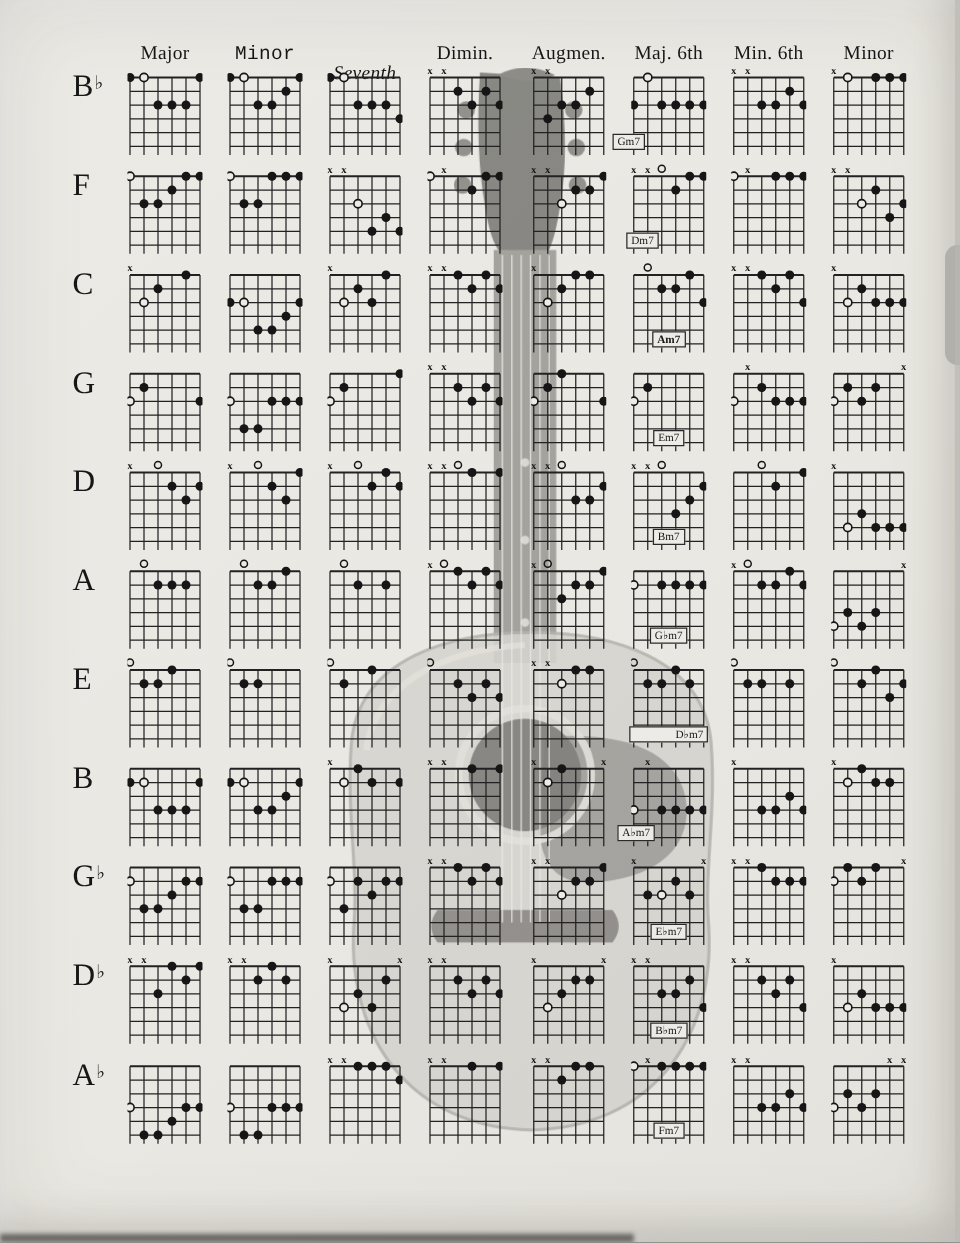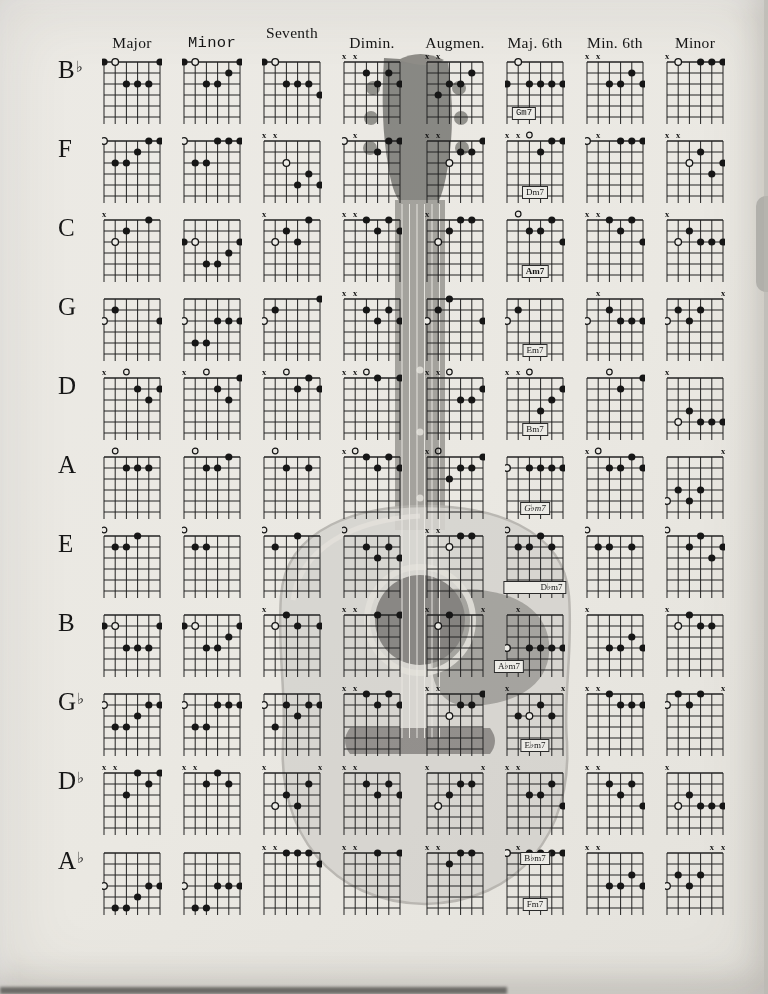--- a/index.html
+++ b/index.html
@@ -69,21 +69,21 @@
         <line x1="424.5" y1="204" x2="424.5" y2="738"></line>
         <line x1="432" y1="204" x2="432" y2="738"></line>
         <line x1="439.5" y1="204" x2="439.5" y2="738"></line>
       </g>
     </g>
   </svg>
 
   <div class="chart" id="chart">
       <div class="col-header" style="left: 132px; top: 34px;">Major</div>
       <div class="col-header" style="left: 212px; top: 34px; font-family: Liberation Mono, monospace;">Minor</div>
-      <div class="col-header" style="left: 292px; top: 24px;">Seventh</div>
+      <div class="col-header" style="left: 292px; top: 50px; font-style: italic;">Seventh</div>
       <div class="col-header" style="left: 372px; top: 34px; text-align: right;">Dimin.</div>
       <div class="col-header" style="left: 455px; top: 34px; text-align: center;">Augmen.</div>
       <div class="col-header" style="left: 535px; top: 34px;">Maj. 6th</div>
       <div class="col-header" style="left: 615px; top: 34px;">Min. 6th</div>
       <div class="col-header" style="left: 695px; top: 34px;">Minor</div>
       <div class="row-label" style="left: 58px; top: 56px;"><span>B</span><sup>♭</sup></div>
       <svg width="60" height="76" class="diagram" style="left: 102px; top: 50px;">
         <line x1="2" x2="58" y1="12" y2="12" stroke="#222" stroke-width="1.6"></line>
         <line x1="2" x2="58" y1="23" y2="23" stroke="#222" stroke-width="1"></line>
         <line x1="2" x2="58" y1="34" y2="34" stroke="#222" stroke-width="1"></line>
@@ -196,21 +196,21 @@
         <line x1="35.599999999999994" x2="35.599999999999994" y1="12" y2="74" stroke="#222" stroke-width="1"></line>
         <line x1="46.8" x2="46.8" y1="12" y2="74" stroke="#222" stroke-width="1"></line>
         <line x1="58" x2="58" y1="12" y2="74" stroke="#222" stroke-width="1"></line>
         <circle cx="13.2" cy="12" r="3.3" fill="#ecebe6" stroke="#161616" stroke-width="1.3"></circle>
         <circle cx="2" cy="34" r="3.6" fill="#161616"></circle>
         <circle cx="24.4" cy="34" r="3.6" fill="#161616"></circle>
         <circle cx="35.599999999999994" cy="34" r="3.6" fill="#161616"></circle>
         <circle cx="46.8" cy="34" r="3.6" fill="#161616"></circle>
         <circle cx="58" cy="34" r="3.6" fill="#161616"></circle>
       </svg>
-      <div class="alias-box" style="left: 524px; top: 107px; font-family: Liberation Mono, monospace;">Gm7</div>
+      <div class="alias-box" style="left: 503px; top: 107px;">Gm7</div>
       <svg width="60" height="76" class="diagram" style="left: 585px; top: 50px;">
         <line x1="2" x2="58" y1="12" y2="12" stroke="#222" stroke-width="1.6"></line>
         <line x1="2" x2="58" y1="23" y2="23" stroke="#222" stroke-width="1"></line>
         <line x1="2" x2="58" y1="34" y2="34" stroke="#222" stroke-width="1"></line>
         <line x1="2" x2="58" y1="45" y2="45" stroke="#222" stroke-width="1"></line>
         <line x1="2" x2="58" y1="56" y2="56" stroke="#222" stroke-width="1"></line>
         <line x1="2" x2="58" y1="67" y2="67" stroke="#222" stroke-width="1"></line>
         <line x1="2" x2="2" y1="12" y2="74" stroke="#222" stroke-width="1"></line>
         <line x1="13.2" x2="13.2" y1="12" y2="74" stroke="#222" stroke-width="1"></line>
         <line x1="24.4" x2="24.4" y1="12" y2="74" stroke="#222" stroke-width="1"></line>
@@ -356,21 +356,21 @@
         <line x1="35.599999999999994" x2="35.599999999999994" y1="12" y2="74" stroke="#222" stroke-width="1"></line>
         <line x1="46.8" x2="46.8" y1="12" y2="74" stroke="#222" stroke-width="1"></line>
         <line x1="58" x2="58" y1="12" y2="74" stroke="#222" stroke-width="1"></line>
         <text x="2" y="9" text-anchor="middle" font-size="8.5" font-weight="bold" font-family="&quot;Liberation Serif&quot;,&quot;DejaVu Serif&quot;,serif" fill="#161616">x</text>
         <text x="13.2" y="9" text-anchor="middle" font-size="8.5" font-weight="bold" font-family="&quot;Liberation Serif&quot;,&quot;DejaVu Serif&quot;,serif" fill="#161616">x</text>
         <circle cx="24.4" cy="6" r="2.8" fill="none" stroke="#161616" stroke-width="1.2"></circle>
         <circle cx="46.8" cy="12" r="3.6" fill="#161616"></circle>
         <circle cx="58" cy="12" r="3.6" fill="#161616"></circle>
         <circle cx="35.599999999999994" cy="23" r="3.6" fill="#161616"></circle>
       </svg>
-      <div class="alias-box" style="left: 535px; top: 186px;">Dm7</div>
+      <div class="alias-box" style="left: 514px; top: 186px;">Dm7</div>
       <svg width="60" height="76" class="diagram" style="left: 585px; top: 129px;">
         <line x1="2" x2="58" y1="12" y2="12" stroke="#222" stroke-width="1.6"></line>
         <line x1="2" x2="58" y1="23" y2="23" stroke="#222" stroke-width="1"></line>
         <line x1="2" x2="58" y1="34" y2="34" stroke="#222" stroke-width="1"></line>
         <line x1="2" x2="58" y1="45" y2="45" stroke="#222" stroke-width="1"></line>
         <line x1="2" x2="58" y1="56" y2="56" stroke="#222" stroke-width="1"></line>
         <line x1="2" x2="58" y1="67" y2="67" stroke="#222" stroke-width="1"></line>
         <line x1="2" x2="2" y1="12" y2="74" stroke="#222" stroke-width="1"></line>
         <line x1="13.2" x2="13.2" y1="12" y2="74" stroke="#222" stroke-width="1"></line>
         <line x1="24.4" x2="24.4" y1="12" y2="74" stroke="#222" stroke-width="1"></line>
@@ -970,21 +970,21 @@
         <line x1="24.4" x2="24.4" y1="12" y2="74" stroke="#222" stroke-width="1"></line>
         <line x1="35.599999999999994" x2="35.599999999999994" y1="12" y2="74" stroke="#222" stroke-width="1"></line>
         <line x1="46.8" x2="46.8" y1="12" y2="74" stroke="#222" stroke-width="1"></line>
         <line x1="58" x2="58" y1="12" y2="74" stroke="#222" stroke-width="1"></line>
         <circle cx="2" cy="23" r="3.3" fill="#ecebe6" stroke="#161616" stroke-width="1.3"></circle>
         <circle cx="24.4" cy="23" r="3.6" fill="#161616"></circle>
         <circle cx="35.599999999999994" cy="23" r="3.6" fill="#161616"></circle>
         <circle cx="46.8" cy="23" r="3.6" fill="#161616"></circle>
         <circle cx="58" cy="23" r="3.6" fill="#161616"></circle>
       </svg>
-      <div class="alias-box" style="left: 535px; top: 502px; font-style: italic;">G♭m7</div>
+      <div class="alias-box" style="left: 535px; top: 502px;">G♭m7</div>
       <svg width="60" height="76" class="diagram" style="left: 585px; top: 445px;">
         <line x1="2" x2="58" y1="12" y2="12" stroke="#222" stroke-width="1.6"></line>
         <line x1="2" x2="58" y1="23" y2="23" stroke="#222" stroke-width="1"></line>
         <line x1="2" x2="58" y1="34" y2="34" stroke="#222" stroke-width="1"></line>
         <line x1="2" x2="58" y1="45" y2="45" stroke="#222" stroke-width="1"></line>
         <line x1="2" x2="58" y1="56" y2="56" stroke="#222" stroke-width="1"></line>
         <line x1="2" x2="58" y1="67" y2="67" stroke="#222" stroke-width="1"></line>
         <line x1="2" x2="2" y1="12" y2="74" stroke="#222" stroke-width="1"></line>
         <line x1="13.2" x2="13.2" y1="12" y2="74" stroke="#222" stroke-width="1"></line>
         <line x1="24.4" x2="24.4" y1="12" y2="74" stroke="#222" stroke-width="1"></line>
@@ -1594,21 +1594,21 @@
         <line x1="35.599999999999994" x2="35.599999999999994" y1="12" y2="74" stroke="#222" stroke-width="1"></line>
         <line x1="46.8" x2="46.8" y1="12" y2="74" stroke="#222" stroke-width="1"></line>
         <line x1="58" x2="58" y1="12" y2="74" stroke="#222" stroke-width="1"></line>
         <text x="2" y="9" text-anchor="middle" font-size="8.5" font-weight="bold" font-family="&quot;Liberation Serif&quot;,&quot;DejaVu Serif&quot;,serif" fill="#161616">x</text>
         <text x="13.2" y="9" text-anchor="middle" font-size="8.5" font-weight="bold" font-family="&quot;Liberation Serif&quot;,&quot;DejaVu Serif&quot;,serif" fill="#161616">x</text>
         <circle cx="46.8" cy="23" r="3.6" fill="#161616"></circle>
         <circle cx="24.4" cy="34" r="3.6" fill="#161616"></circle>
         <circle cx="35.599999999999994" cy="34" r="3.6" fill="#161616"></circle>
         <circle cx="58" cy="45" r="3.6" fill="#161616"></circle>
       </svg>
-      <div class="alias-box" style="left: 535px; top: 852px;">B♭m7</div>
+      <div class="alias-box" style="left: 535px; top: 818px;">B♭m7</div>
       <svg width="60" height="76" class="diagram" style="left: 585px; top: 761px;">
         <line x1="2" x2="58" y1="12" y2="12" stroke="#222" stroke-width="1.6"></line>
         <line x1="2" x2="58" y1="23" y2="23" stroke="#222" stroke-width="1"></line>
         <line x1="2" x2="58" y1="34" y2="34" stroke="#222" stroke-width="1"></line>
         <line x1="2" x2="58" y1="45" y2="45" stroke="#222" stroke-width="1"></line>
         <line x1="2" x2="58" y1="56" y2="56" stroke="#222" stroke-width="1"></line>
         <line x1="2" x2="58" y1="67" y2="67" stroke="#222" stroke-width="1"></line>
         <line x1="2" x2="2" y1="12" y2="74" stroke="#222" stroke-width="1"></line>
         <line x1="13.2" x2="13.2" y1="12" y2="74" stroke="#222" stroke-width="1"></line>
         <line x1="24.4" x2="24.4" y1="12" y2="74" stroke="#222" stroke-width="1"></line>

